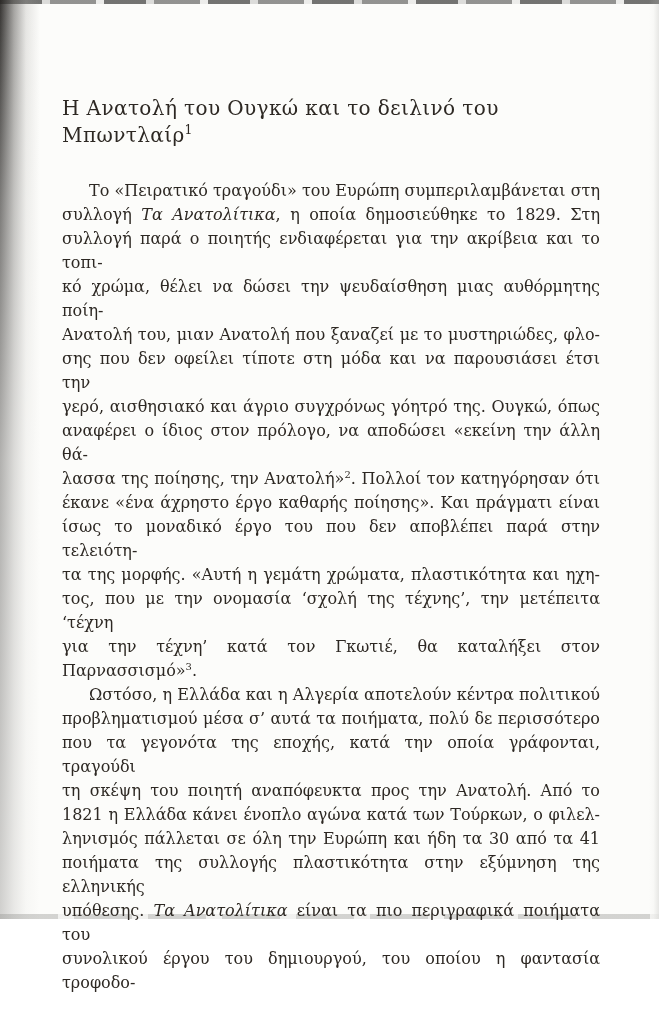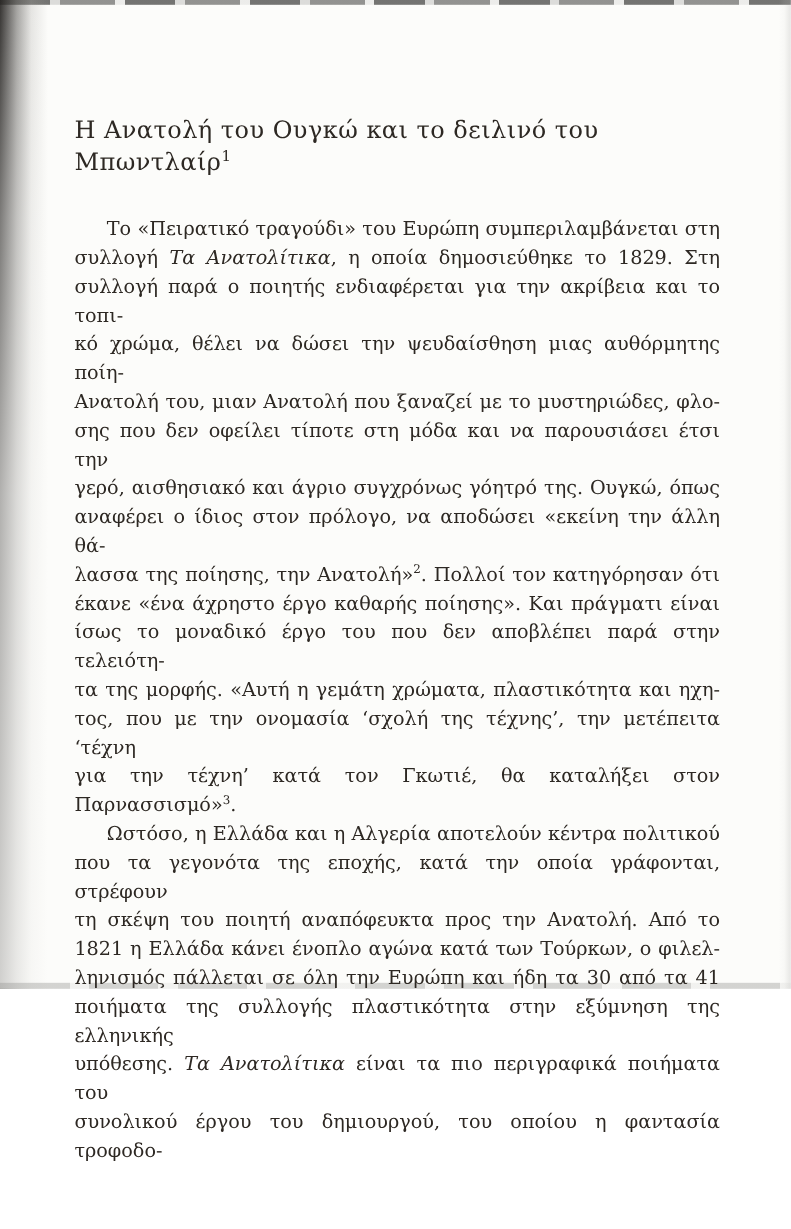--- a/index.html
+++ b/index.html
@@ -4,21 +4,21 @@
 <style>
   html, body { margin: 0; padding: 0; }
   body {
     width: 659px; height: 1024px;
     background: #ffffff;
     font-family: "DejaVu Serif", "Liberation Serif", serif;
     overflow: hidden;
   }
   .page {
     position: relative;
-    width: 659px; height: 824px;
+    width: 659px; height: 919px;
     background: #fcfcfa;
   }
   
   .edge-top {
     position: absolute; top: 0; left: 0; right: 0; height: 4px;
     background: repeating-linear-gradient(90deg,
       rgba(70,70,68,0.75) 0 42px, rgba(160,160,158,0.35) 42px 50px,
       rgba(90,90,88,0.65) 50px 96px, rgba(190,190,188,0.25) 96px 104px);
   }
   .shadow-left {
@@ -90,21 +90,22 @@
           <div class="line">αναφέρει ο ίδιος στον πρόλογο, να αποδώσει «εκείνη την άλλη θά-</div>
           <div class="line">λασσα της ποίησης, την Ανατολή»<sup>2</sup>. Πολλοί τον κατηγόρησαν ότι</div>
           <div class="line">έκανε «ένα άχρηστο έργο καθαρής ποίησης». Και πράγματι είναι</div>
           <div class="line">ίσως το μοναδικό έργο του που δεν αποβλέπει παρά στην τελειότη-</div>
           <div class="line">τα της μορφής. «Αυτή η γεμάτη χρώματα, πλαστικότητα και ηχη-</div>
           <div class="line">τος, που με την ονομασία ‘σχολή της τέχνης’, την μετέπειτα ‘τέχνη</div>
           <div class="line last">για την τέχνη’ κατά τον Γκωτιέ, θα καταλήξει στον Παρνασσισμό»<sup>3</sup>.</div>
         </div>
         <div class="block">
           <div class="line first">Ωστόσο, η Ελλάδα και η Αλγερία αποτελούν κέντρα πολιτικού</div>
-          <div class="line">που τα γεγονότα της εποχής, κατά την οποία γράφονται, στρέφουν</div>
+          <div class="line">προβληματισμού μέσα σ’ αυτά τα ποιήματα, πολύ δε περισσότερο</div>
+          <div class="line">που τα γεγονότα της εποχής, κατά την οποία γράφονται, τραγούδι</div>
           <div class="line">τη σκέψη του ποιητή αναπόφευκτα προς την Ανατολή. Από το</div>
           <div class="line">1821 η Ελλάδα κάνει ένοπλο αγώνα κατά των Τούρκων, ο φιλελ-</div>
           <div class="line">ληνισμός πάλλεται σε όλη την Ευρώπη και ήδη τα 30 από τα 41</div>
           <div class="line">ποιήματα της συλλογής πλαστικότητα στην εξύμνηση της ελληνικής</div>
           <div class="line">υπόθεσης. <i>Τα Ανατολίτικα</i> είναι τα πιο περιγραφικά ποιήματα του</div>
           <div class="line">συνολικού έργου του δημιουργού, του οποίου η φαντασία τροφοδο-</div>
         </div>
       </div>
 
   </div>

